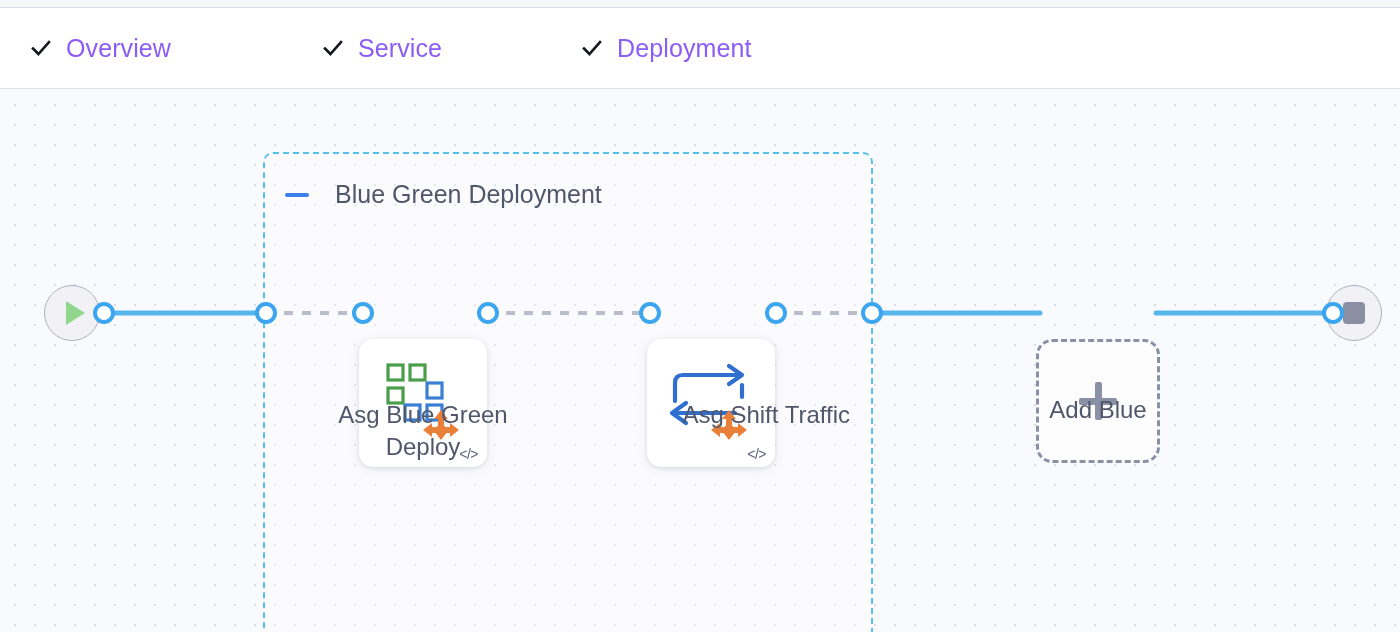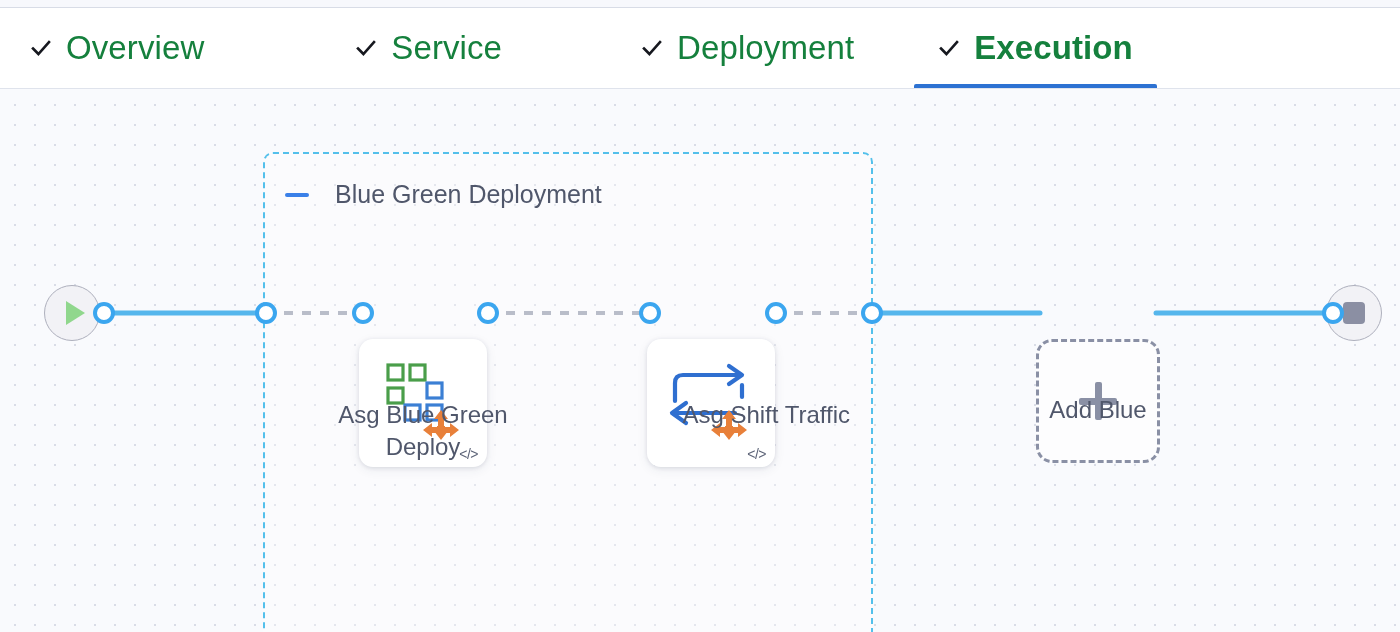--- a/index.html
+++ b/index.html
@@ -40,22 +40,22 @@
     box-sizing: border-box;
   }
   .tab .check {
     display: inline-block;
     width: 22px; height: 22px;
     flex: 0 0 auto;
     color: #16181f;
   }
   .tab .check svg { display: block; }
   .tab-label {
-    font-size: 33px;
-    color: #15803d;
+    font-size: 25px;
+    color: #8b5cf6;
     font-weight: 400;
     white-space: nowrap;
     letter-spacing: 0.1px;
   }
   .tab.active .tab-label { font-weight: 700; }
   .tab.active::after {
     content: "";
     position: absolute;
     left: 0; right: 0; bottom: 0;
     height: 4px;
@@ -248,28 +248,20 @@
 
     <div class="tab tab-2">
       <span class="check">
         <svg width="22" height="22" viewBox="0 0 22 22">
             <path d="M3 11.5 L8.4 17 L19 5.2" fill="none" stroke="currentColor" stroke-width="2.6" stroke-linecap="square"></path>
           </svg>
       </span>
       <span class="tab-label">Deployment</span>
     </div>
 
-    <div class="tab tab-3 active">
-      <span class="check">
-        <svg width="22" height="22" viewBox="0 0 22 22">
-            <path d="M3 11.5 L8.4 17 L19 5.2" fill="none" stroke="currentColor" stroke-width="2.6" stroke-linecap="square"></path>
-          </svg>
-      </span>
-      <span class="tab-label">Execution</span>
-    </div>
 
 
   </div>
   <div class="tabbar-bottom-border"></div>
 
   <div class="canvas">
 
     <div class="stage-group">
       <div class="group-header">
         <span class="collapse-icon"></span>

